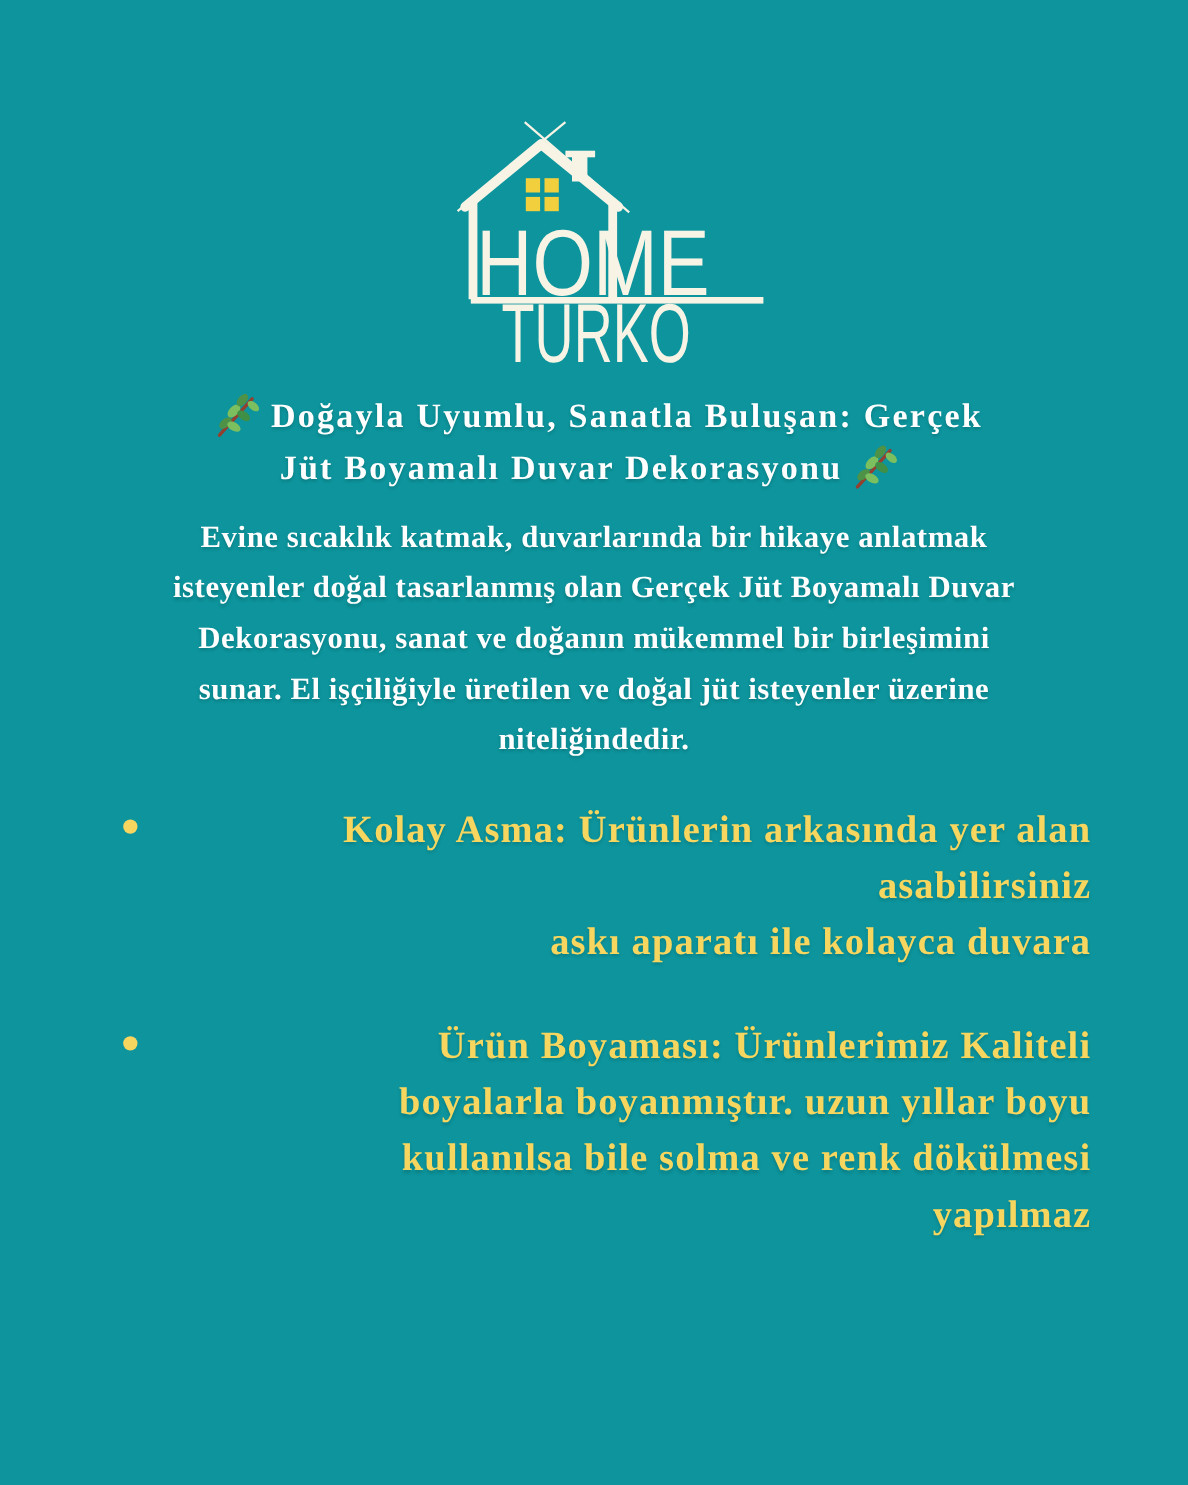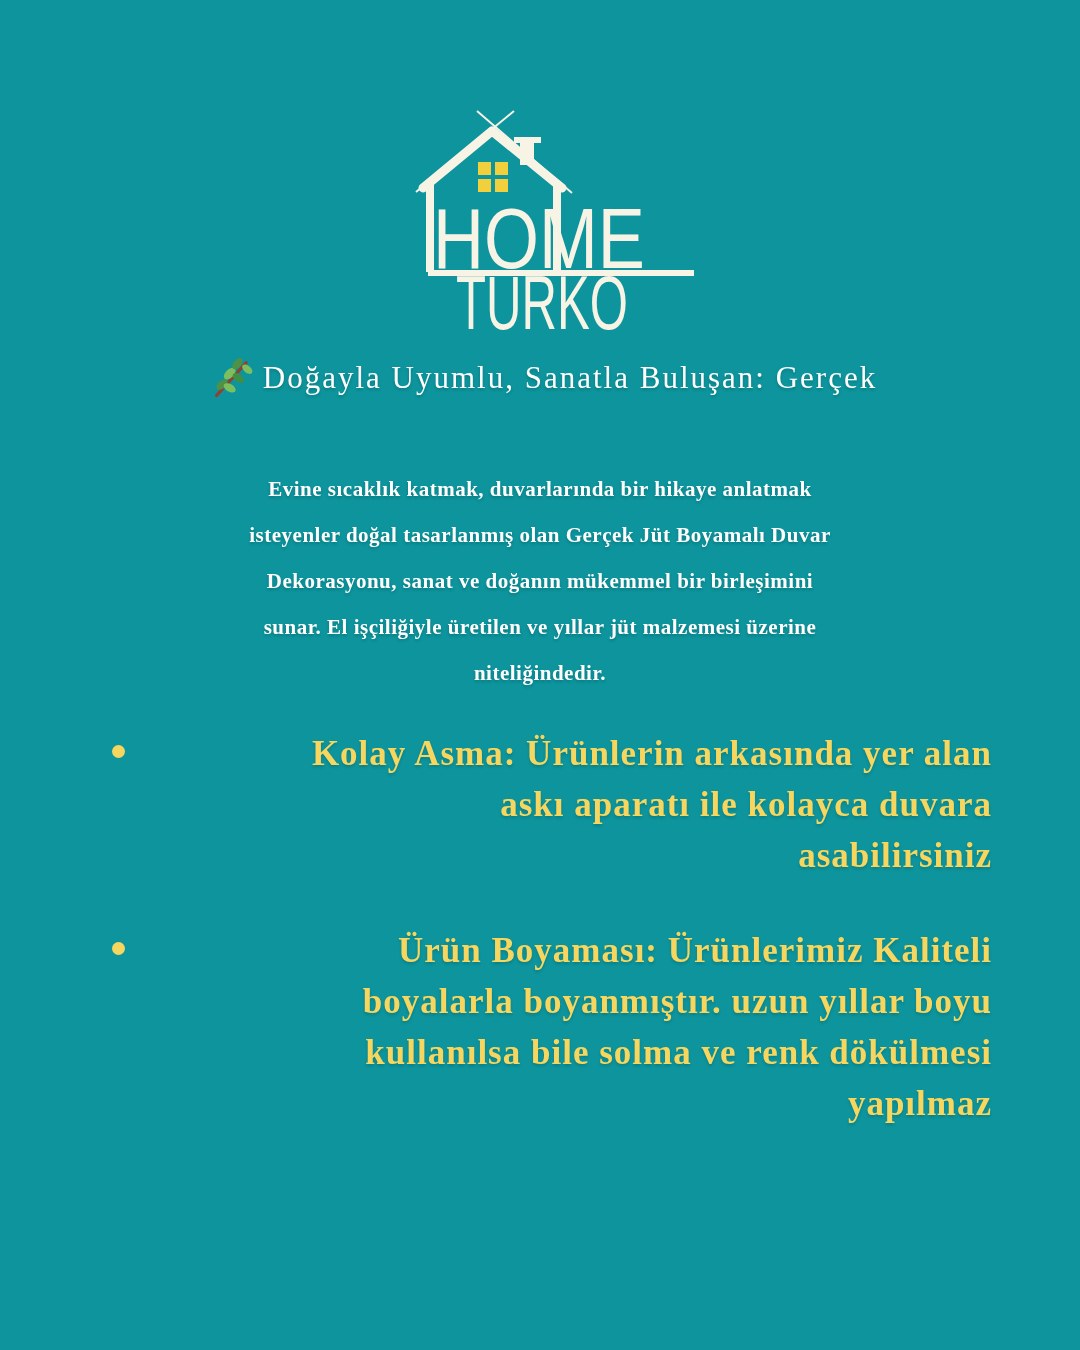--- a/index.html
+++ b/index.html
@@ -10,31 +10,31 @@
     overflow: hidden;
   }
   .canvas { position: relative; width: 1080px; height: 1102px; }
 
   
   .logo { position: absolute; left: 380px; top: 100px; width: 320px; height: 250px; }
 
   
   .heading {
     position: absolute; top: 354px; left: 40px; width: 1000px;
-    color: #FFFFFF; font-weight: normal; font-size: 31px; line-height: 47px;
+    color: #FFFFFF; font-weight: bold; font-size: 31px; line-height: 47px;
     letter-spacing: 2px; text-align: center;
     text-shadow: 0 2px 3px rgba(0,0,0,0.18);
   }
   .leaf { width: 44px; height: 44px; vertical-align: -12px; margin: 0 8px; }
   .leaf.flip { transform: scaleX(1); }
 
   
   .intro {
     position: absolute; top: 466px; left: 40px; width: 1000px;
-    color: #FFFFFF; font-weight: bold; font-size: 21px; line-height: 46px;
+    color: #FFFFFF; font-weight: bold; font-size: 28px; line-height: 46px;
     letter-spacing: 0.5px; text-align: center;
     text-shadow: 0 2px 3px rgba(0,0,0,0.18);
   }
 
   
   .features {
     position: absolute; top: 728px; left: 112px; width: 880px;
     color: #F6D65F; font-weight: bold; font-size: 35px; line-height: 51px;
     letter-spacing: 1px; text-shadow: 0 2px 3px rgba(0,0,0,0.15); text-align: right;
   }
@@ -83,37 +83,48 @@
       <svg class="leaf" viewBox="0 0 40 40">
         <path d="M5,36 Q14,26 32,6" stroke="#94402F" stroke-width="2.8" fill="none" stroke-linecap="round"></path>
         <ellipse cx="10" cy="26" rx="6" ry="3.5" fill="#4E9248" transform="rotate(-40 10 26)"></ellipse>
         <ellipse cx="17" cy="29" rx="6" ry="3.5" fill="#7CBF5E" transform="rotate(30 17 29)"></ellipse>
         <ellipse cx="17" cy="16" rx="6.5" ry="3.8" fill="#7CBF5E" transform="rotate(-45 17 16)"></ellipse>
         <ellipse cx="25" cy="20" rx="6" ry="3.5" fill="#3F8F47" transform="rotate(35 25 20)"></ellipse>
         <ellipse cx="24" cy="7" rx="6" ry="3.5" fill="#4E9248" transform="rotate(-50 24 7)"></ellipse>
         <ellipse cx="33" cy="12" rx="5.5" ry="3.2" fill="#7CBF5E" transform="rotate(40 33 12)"></ellipse>
       </svg><span>Doğayla Uyumlu, Sanatla Buluşan: Gerçek</span>
     </div>
+    <div>
+      <span>Jüt Boyamalı Duvar Dekorasyonu</span><svg class="leaf flip" viewBox="0 0 40 40">
+        <path d="M5,36 Q14,26 32,6" stroke="#94402F" stroke-width="2.8" fill="none" stroke-linecap="round"></path>
+        <ellipse cx="10" cy="26" rx="6" ry="3.5" fill="#4E9248" transform="rotate(-40 10 26)"></ellipse>
+        <ellipse cx="17" cy="29" rx="6" ry="3.5" fill="#7CBF5E" transform="rotate(30 17 29)"></ellipse>
+        <ellipse cx="17" cy="16" rx="6.5" ry="3.8" fill="#7CBF5E" transform="rotate(-45 17 16)"></ellipse>
+        <ellipse cx="25" cy="20" rx="6" ry="3.5" fill="#3F8F47" transform="rotate(35 25 20)"></ellipse>
+        <ellipse cx="24" cy="7" rx="6" ry="3.5" fill="#4E9248" transform="rotate(-50 24 7)"></ellipse>
+        <ellipse cx="33" cy="12" rx="5.5" ry="3.2" fill="#7CBF5E" transform="rotate(40 33 12)"></ellipse>
+      </svg>
+    </div>
   </div>
 
   <div class="intro">
     <div>Evine sıcaklık katmak, duvarlarında bir hikaye anlatmak</div>
     <div>isteyenler doğal tasarlanmış olan Gerçek Jüt Boyamalı Duvar</div>
     <div>Dekorasyonu, sanat ve doğanın mükemmel bir birleşimini</div>
-    <div>sunar. El işçiliğiyle üretilen ve yıllar jüt malzemesi üzerine</div>
+    <div>sunar. El işçiliğiyle üretilen ve doğal jüt isteyenler üzerine</div>
     <div>niteliğindedir.</div>
   </div>
 
   <div class="features">
 
     <div class="feature">
       <span class="dot"></span>
       <div>Kolay Asma: Ürünlerin arkasında yer alan</div>
+      <div>asabilirsiniz</div>
       <div>askı aparatı ile kolayca duvara</div>
-      <div>asabilirsiniz</div>
     </div>
 
     <div class="feature">
       <span class="dot"></span>
       <div>Ürün Boyaması: Ürünlerimiz Kaliteli</div>
       <div>boyalarla boyanmıştır. uzun yıllar boyu</div>
       <div>kullanılsa bile solma ve renk dökülmesi</div>
       <div>yapılmaz</div>
     </div>
 

